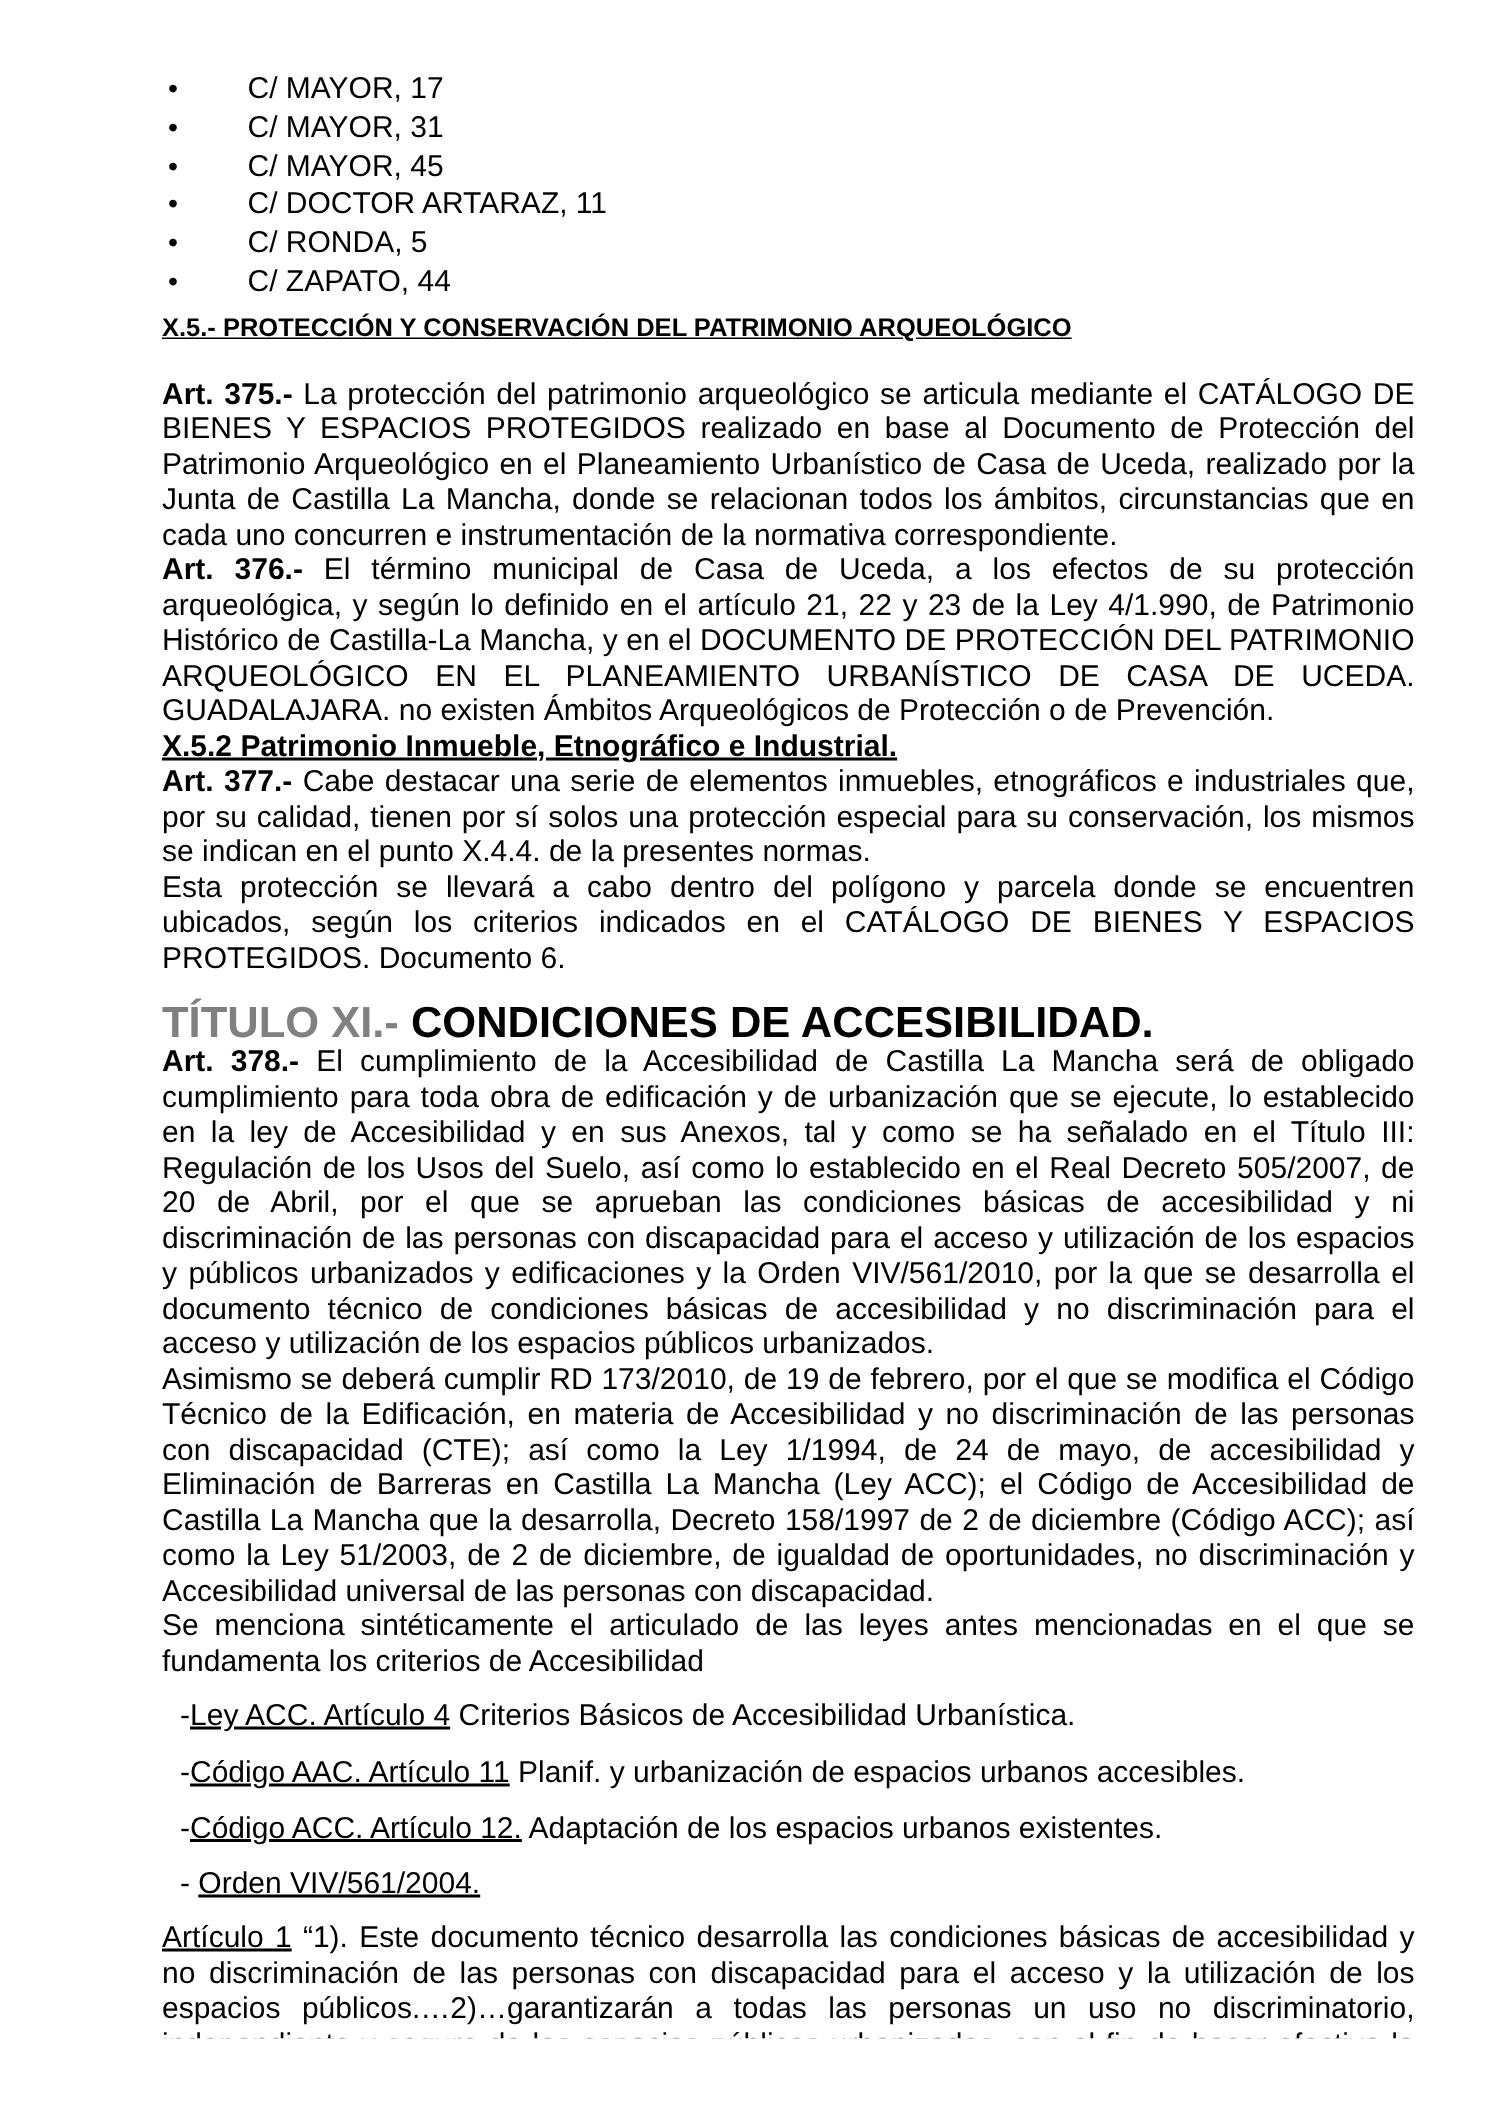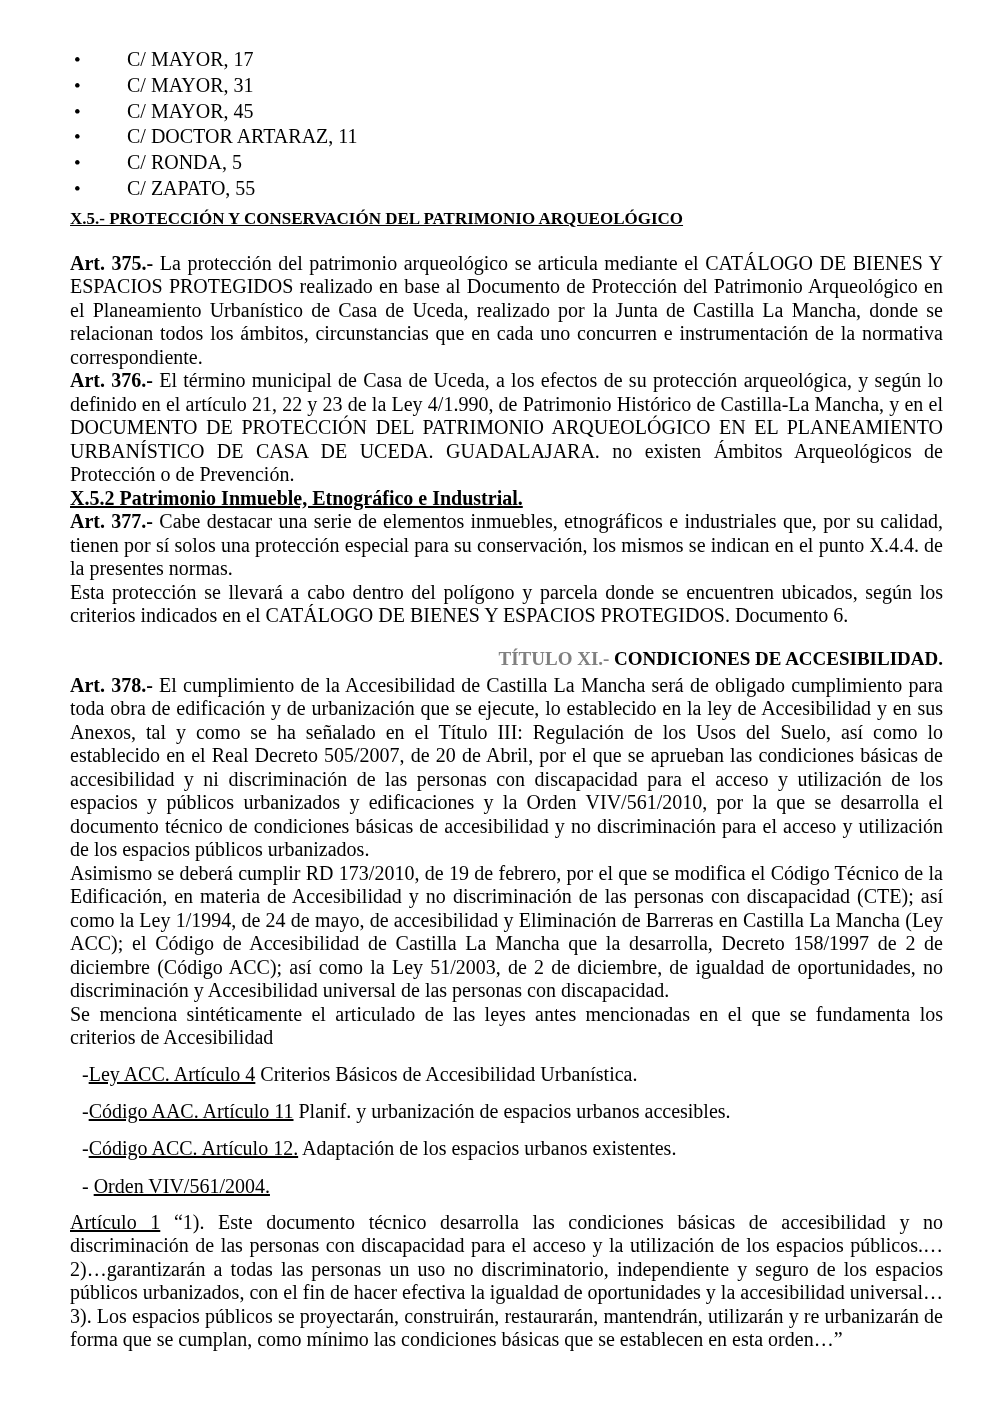--- a/index.html
+++ b/index.html
@@ -2,22 +2,22 @@
 <html><head>
 <meta charset="utf-8">
 <style>
   html, body { margin: 0; padding: 0; background: #ffffff; }
   .page {
     position: relative;
     width: 992px;
     height: 1359px;
     box-sizing: border-box;
     background: #ffffff;
-    padding: 47px 49px 0 70px;
-    font-family: Liberation Serif, serif;
+    padding: 47px 49px 0 108px;
+    font-family: Liberation Sans, sans-serif;
     font-size: 20px;
     line-height: 23.5px;
     color: #000000;
     overflow: hidden;
   }
   
   ul.street-list {
     list-style: none;
     margin: 0;
     padding: 0;
@@ -40,25 +40,24 @@
     margin: 3px 0 19px 0;
   }
   .h-sub {
     font-size: 20px;
     font-weight: bold;
     line-height: 23.5px;
     text-decoration: underline;
     margin: 0;
   }
   .h-titulo {
-    font-size: 19px;
+    font-size: 29px;
     font-weight: bold;
     line-height: 28px;
     margin: 17px 0 1px 0;
-    text-align: right;
   }
   
   p.para {
     margin: 0;
     text-align: justify;
   }
   .lead { font-weight: bold; }
   .u { text-decoration: underline; }
   p.ref-line {
     margin: 12px;
@@ -70,21 +69,21 @@
 <body>
 
 <div class="page">
 
   <ul class="street-list">
     <li><span class="blt">•</span><span>C/ MAYOR, 17</span></li>
     <li><span class="blt">•</span><span>C/ MAYOR, 31</span></li>
     <li><span class="blt">•</span><span>C/ MAYOR, 45</span></li>
     <li><span class="blt">•</span><span>C/ DOCTOR ARTARAZ, 11</span></li>
     <li><span class="blt">•</span><span>C/ RONDA, 5</span></li>
-    <li><span class="blt">•</span><span>C/ ZAPATO, 55</span></li>
+    <li><span class="blt">•</span><span>C/ ZAPATO, 44</span></li>
   </ul>
 
   <h1 class="h-main">X.5.- PROTECCIÓN Y CONSERVACIÓN DEL PATRIMONIO ARQUEOLÓGICO</h1>
 
   <p class="para"><span class="lead">Art. 375.-</span> <span>La protección del patrimonio arqueológico se articula mediante el CATÁLOGO DE BIENES Y ESPACIOS PROTEGIDOS realizado en base al Documento de Protección del Patrimonio Arqueológico en el Planeamiento Urbanístico de Casa de Uceda, realizado por la Junta de Castilla La Mancha, donde se relacionan todos los ámbitos, circunstancias que en cada uno concurren e instrumentación de la normativa correspondiente.</span></p>
 
 
   <p class="para"><span class="lead">Art. 376.-</span> <span>El término municipal de Casa de Uceda, a los efectos de su protección arqueológica, y según lo definido en el artículo 21, 22 y 23 de la Ley 4/1.990, de Patrimonio Histórico de Castilla-La Mancha, y en el DOCUMENTO DE PROTECCIÓN DEL PATRIMONIO ARQUEOLÓGICO EN EL PLANEAMIENTO URBANÍSTICO DE CASA DE UCEDA. GUADALAJARA. no existen Ámbitos Arqueológicos de Protección o de Prevención.</span></p>
 
   <h2 class="h-sub">X.5.2 Patrimonio Inmueble, Etnográfico e Industrial.</h2>

